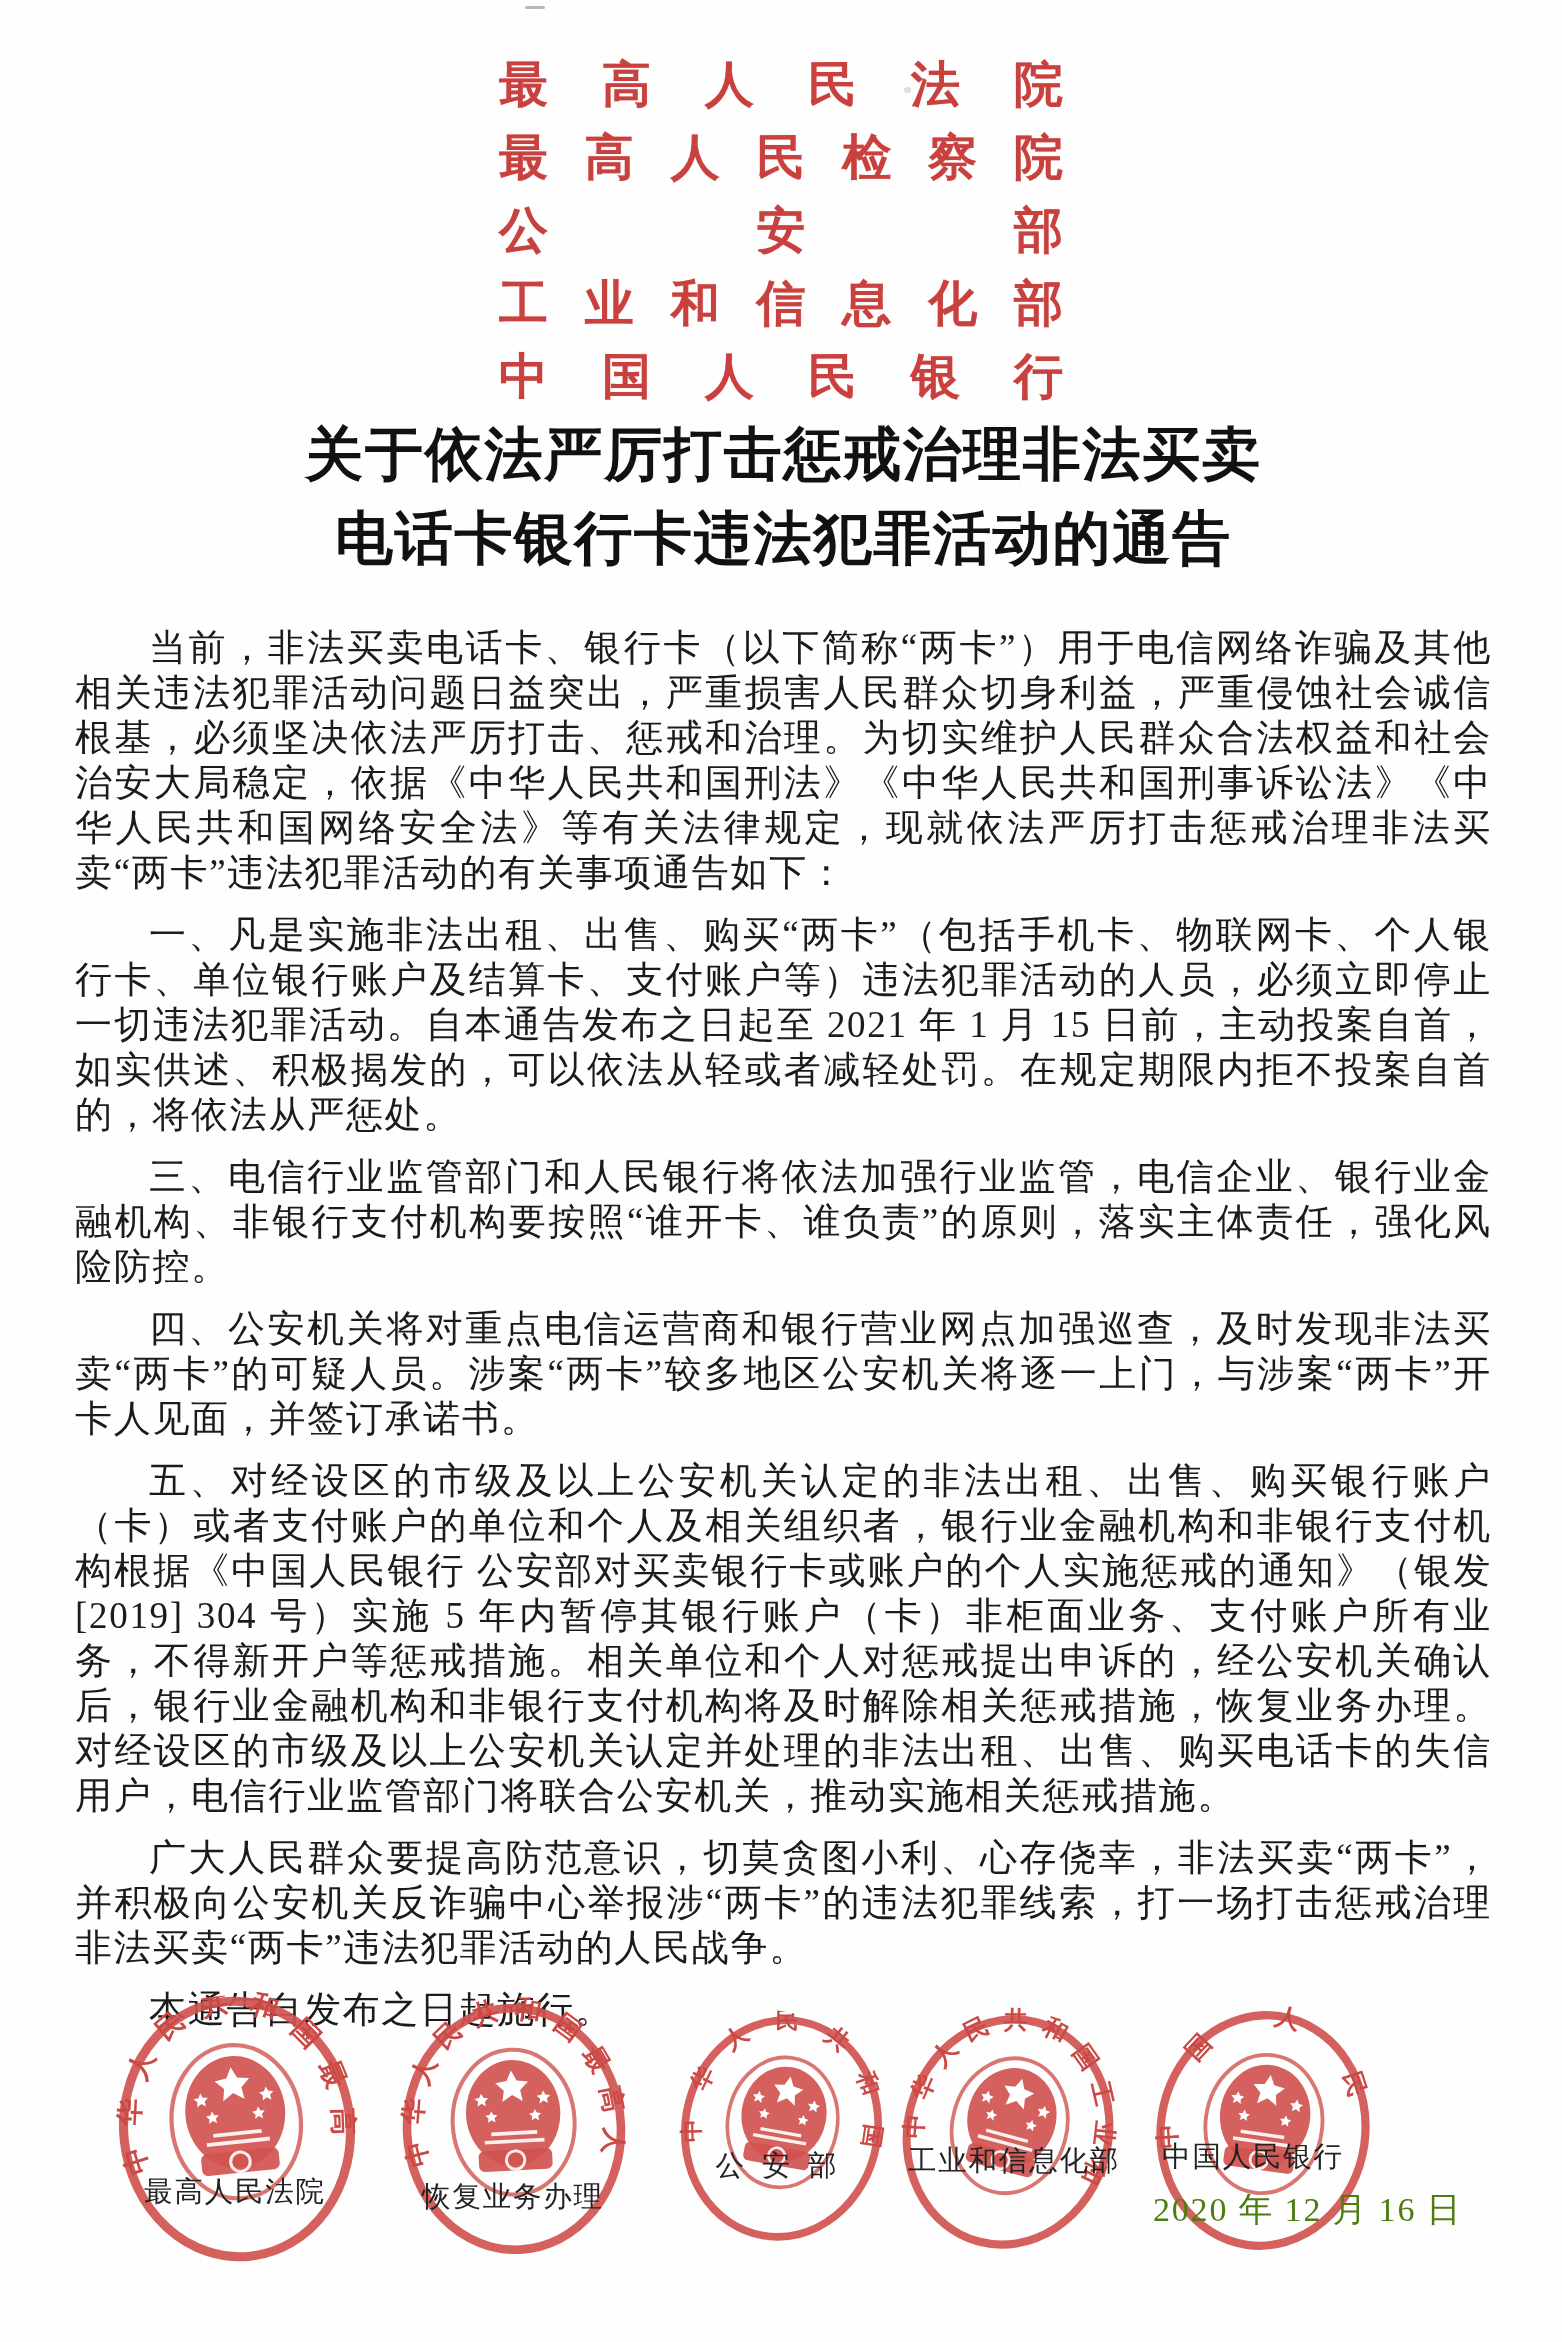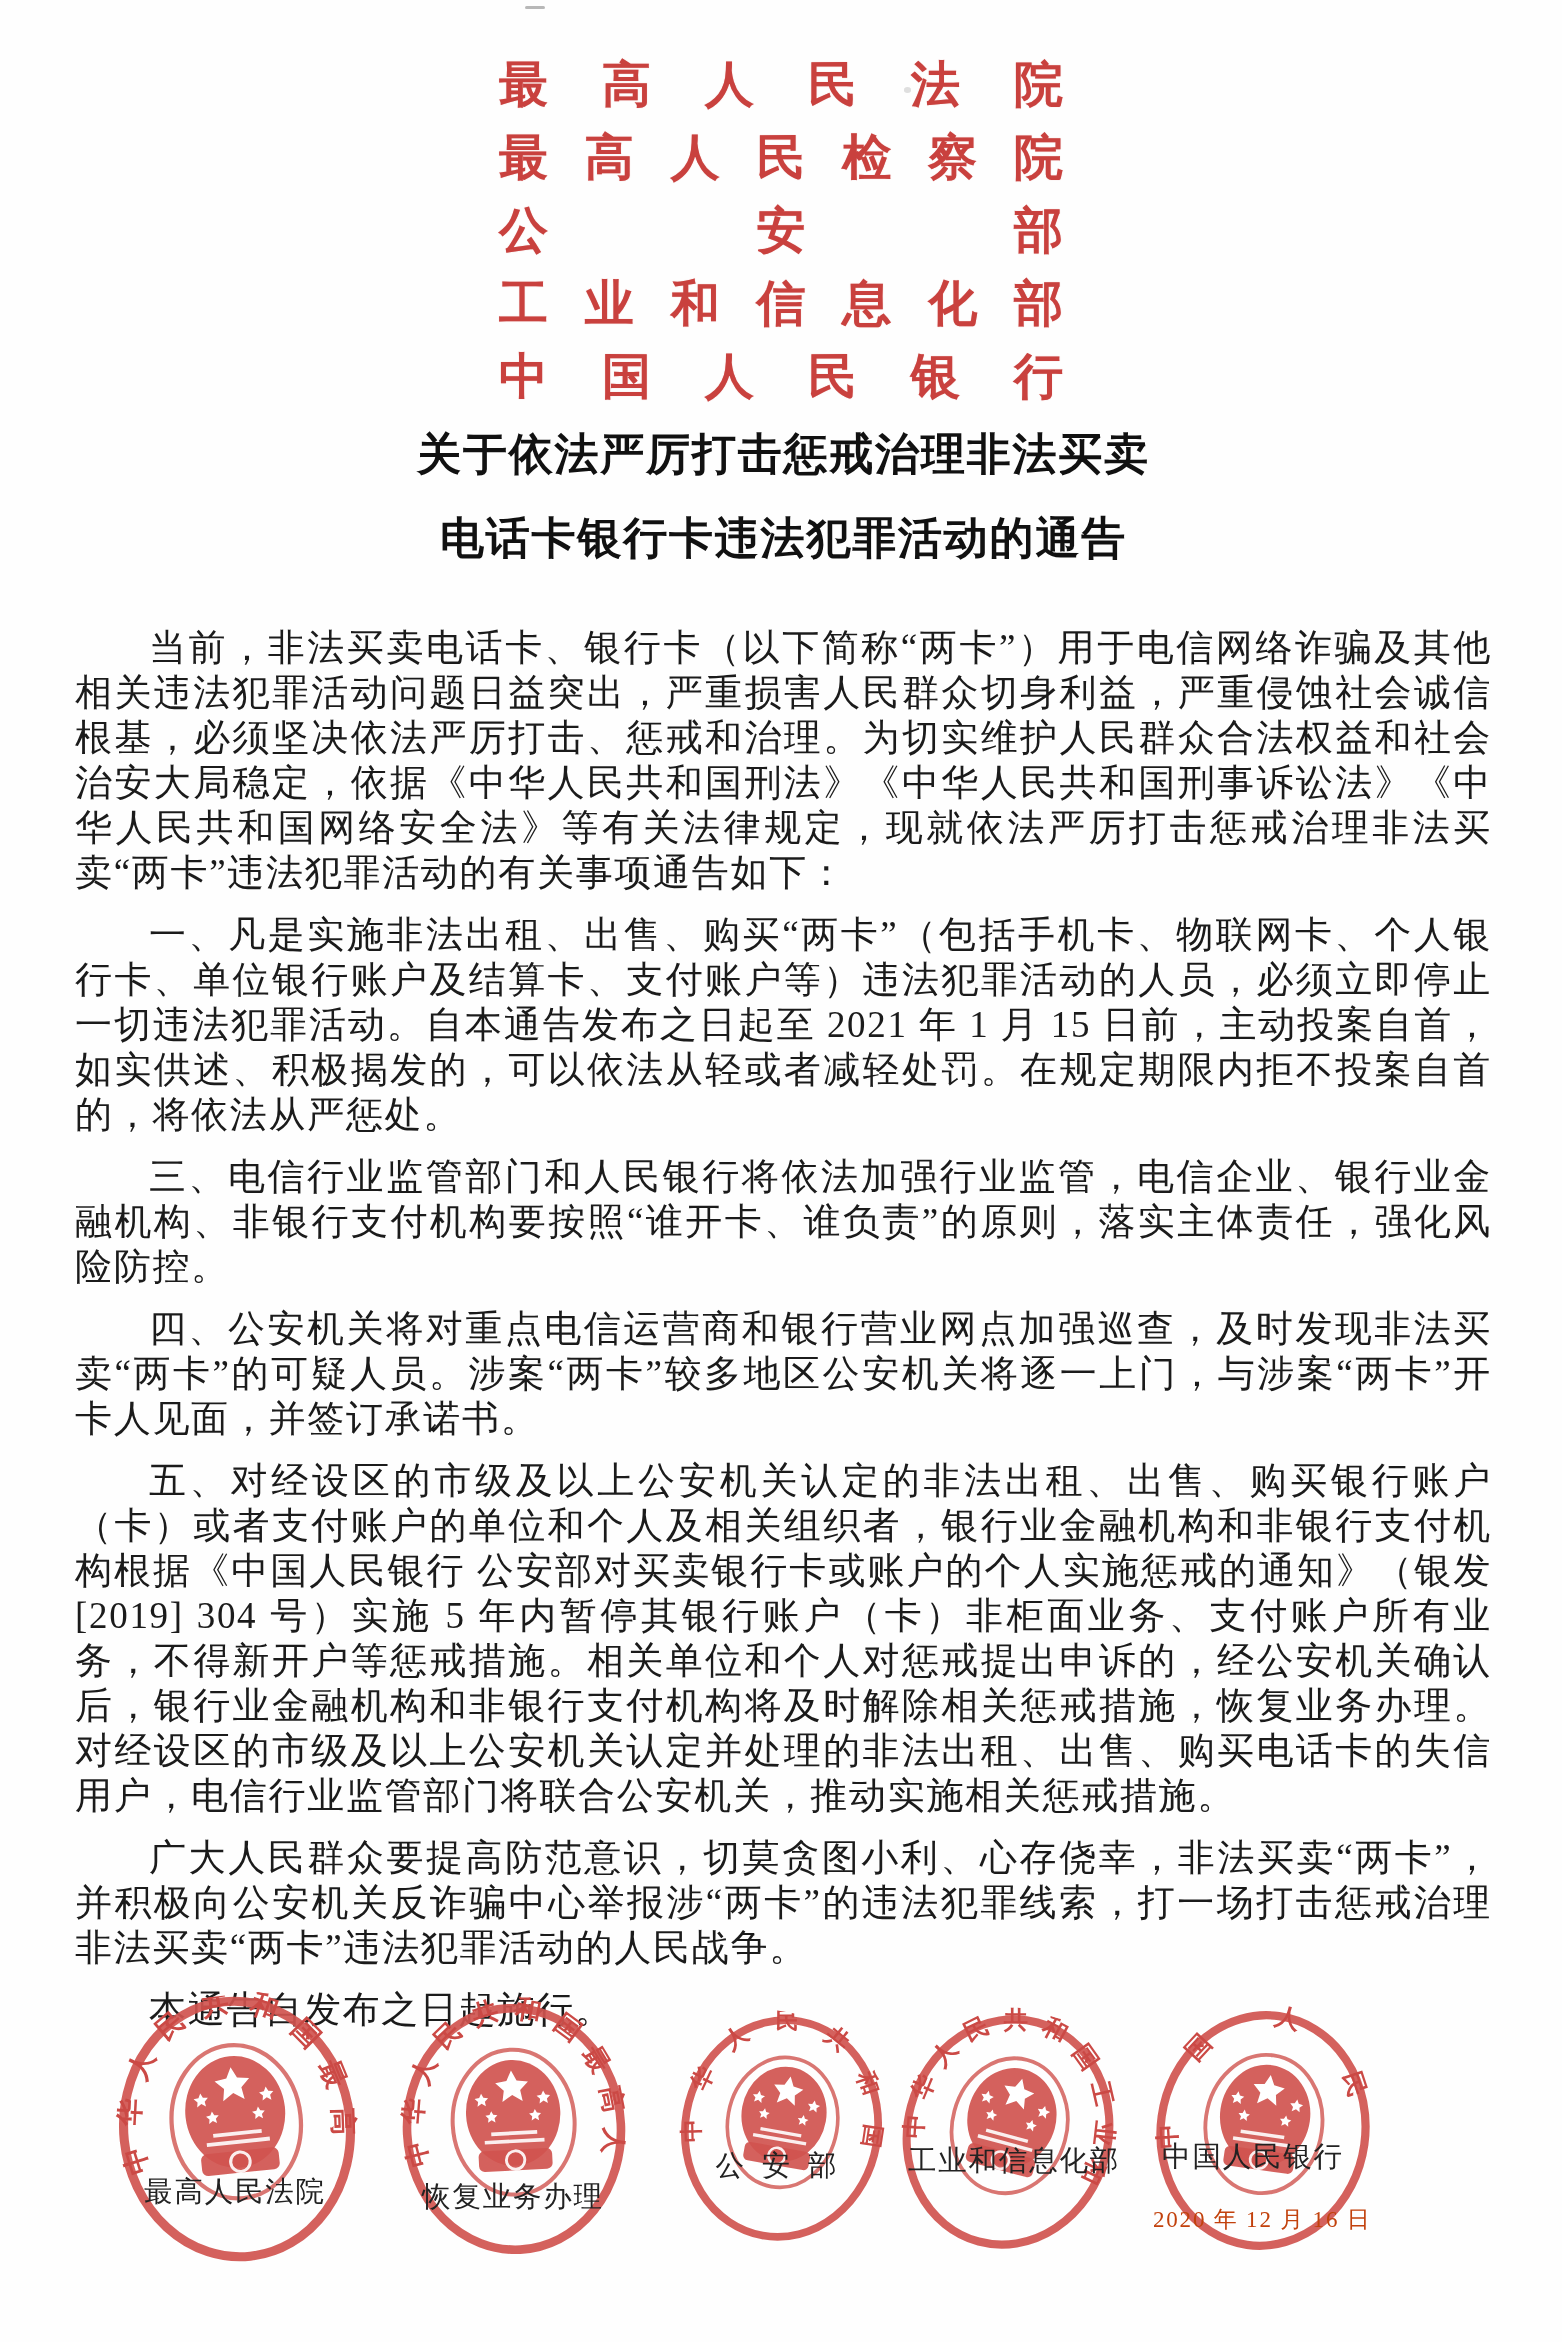--- a/index.html
+++ b/index.html
@@ -12,21 +12,21 @@
   .artifact-dot{position:absolute;left:904px;top:87px;width:7.3px;height:5.5px;background:#c9c9c9;border-radius:50%;opacity:.6;}
   
   .agency-header{position:absolute;left:499px;top:48px;width:564px;}
   .agency-line{
     display:flex;justify-content:space-between;height:73px;align-items:center;
     font-size:49px;font-weight:bold;color:#c9413e;
     text-shadow:0 0 0.9px rgba(201,65,62,.45);
   }
   
   .notice-title{position:absolute;left:58px;top:413px;width:1451px;text-align:center;color:#111;}
-  .title-line{font-size:44px;font-weight:bold;line-height:84px;letter-spacing:1.8px;}
+  .title-line{font-size:58px;font-weight:bold;line-height:84px;letter-spacing:1.8px;}
   
   .notice-body{
     position:absolute;left:58px;top:608px;width:1451px;
     font-size:37px;line-height:45px;letter-spacing:1.7px;
     text-align:justify;color:#1b1b1b;z-index:3;
   }
   .notice-body p{margin:17px;text-indent:2em;}
   
   .seal{position:absolute;z-index:4;}
   .seal-svg{width:100%;height:100%;}
@@ -45,21 +45,21 @@
   
   .seal-label{
     position:absolute;transform:translateX(-50%);z-index:5;
     font-size:28.5px;color:#222;white-space:nowrap;letter-spacing:1.8px;
   }
   .label-1{left:235px;top:2173px;}
   .label-2{left:513px;top:2178px;}
   .label-3{left:776px;top:2147px;letter-spacing:0;display:flex;width:121px;justify-content:space-between;}
   .label-4{left:1014px;top:2142px;}
   .label-5{left:1253px;top:2138px;}
-  .issue-date{position:absolute;left:1153px;top:2187px;z-index:5;font-size:23px;color:#c2410c;letter-spacing:1.8px;white-space:nowrap;margin-top:17px;}
+  .issue-date{position:absolute;left:1153px;top:2187px;z-index:5;font-size:34px;color:#4d7c0f;letter-spacing:1.8px;white-space:nowrap;}
 </style>
 </head>
 <body>
 
 <svg width="0" height="0" style="position:absolute" aria-hidden="true">
   <defs>
     <path id="star-shape" d="M0,-10 L2.94,-4.05 L9.51,-3.09 L4.76,1.55 L5.88,8.09 L0,4.2 L-5.88,8.09 L-4.76,1.55 L-9.51,-3.09 L-2.94,-4.05 Z"></path>
   </defs>
 </svg>
 

